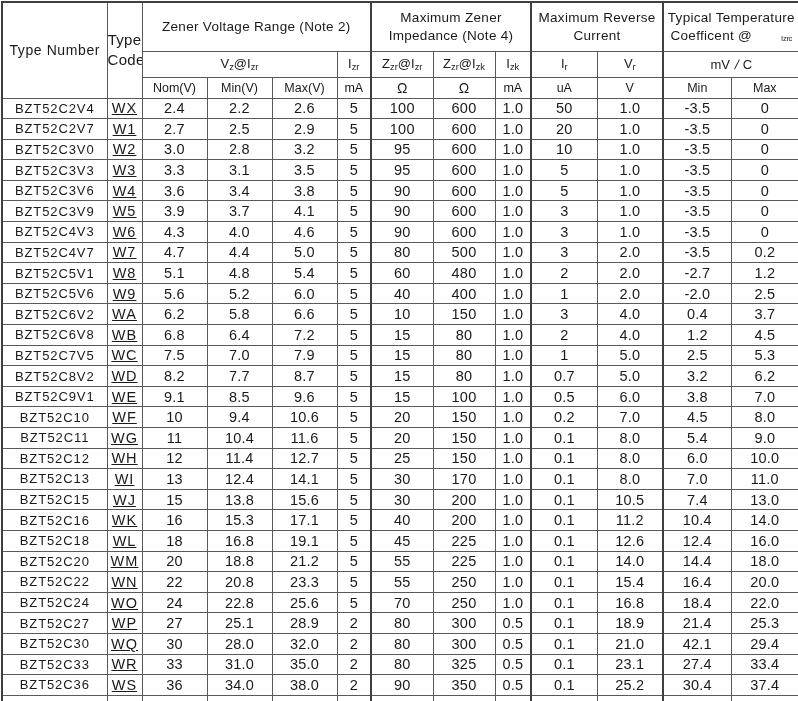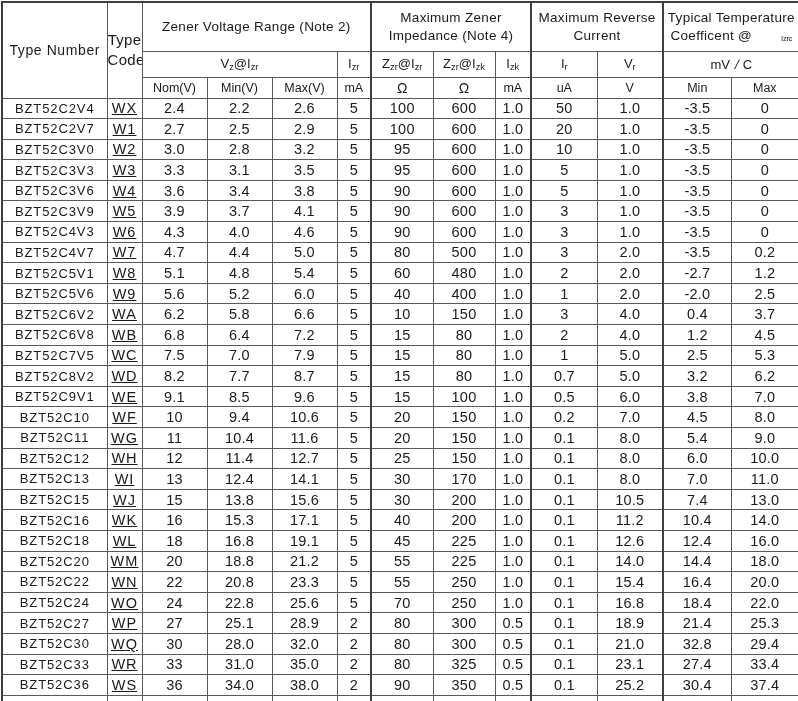--- a/index.html
+++ b/index.html
@@ -599,21 +599,21 @@
         <td class="col-code">WQ</td>
         <td class="">30</td>
         <td class="">28.0</td>
         <td class="">32.0</td>
         <td class="sep-strong">2</td>
         <td class="">80</td>
         <td class="">300</td>
         <td class="sep-strong">0.5</td>
         <td class="">0.1</td>
         <td class="sep-strong">21.0</td>
-        <td class="">32.8</td>
+        <td class="">42.1</td>
         <td class="sep-strong">29.4</td>
         <td class="outer-right">2</td>
       </tr>
       <tr class="data-row">
         <td class="col-type outer-left">BZT52C33</td>
         <td class="col-code">WR</td>
         <td class="">33</td>
         <td class="">31.0</td>
         <td class="">35.0</td>
         <td class="sep-strong">2</td>

